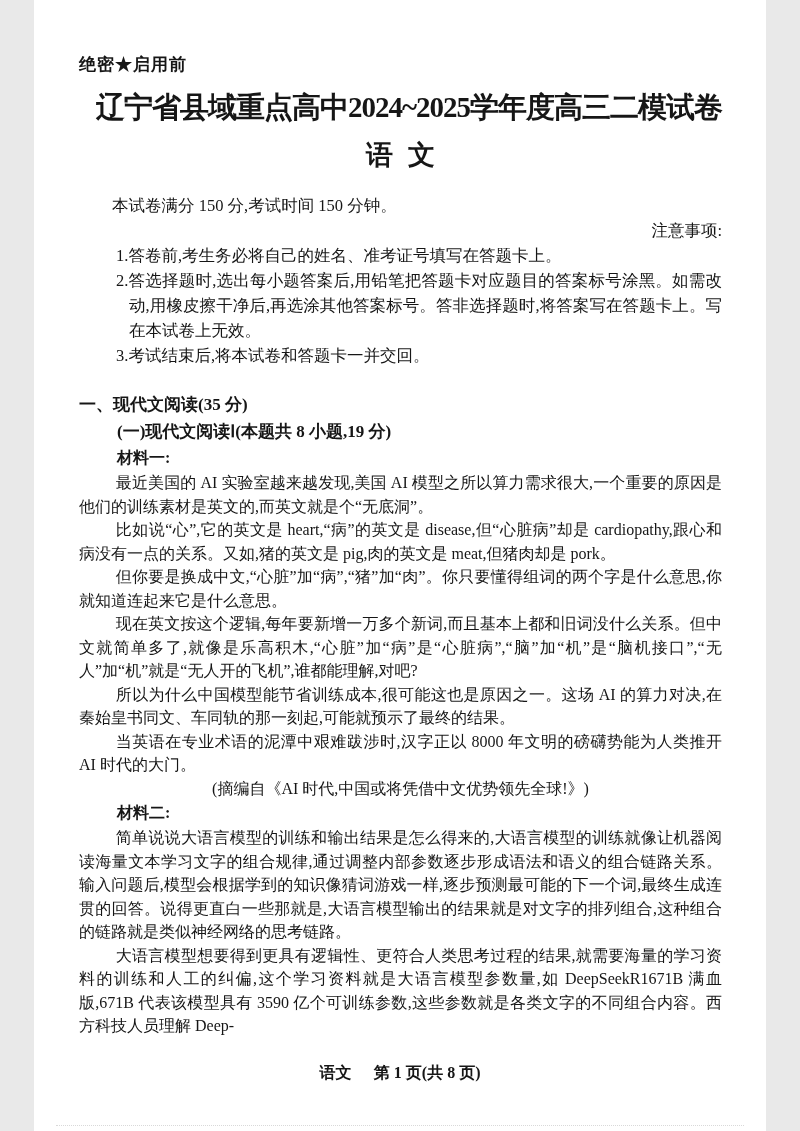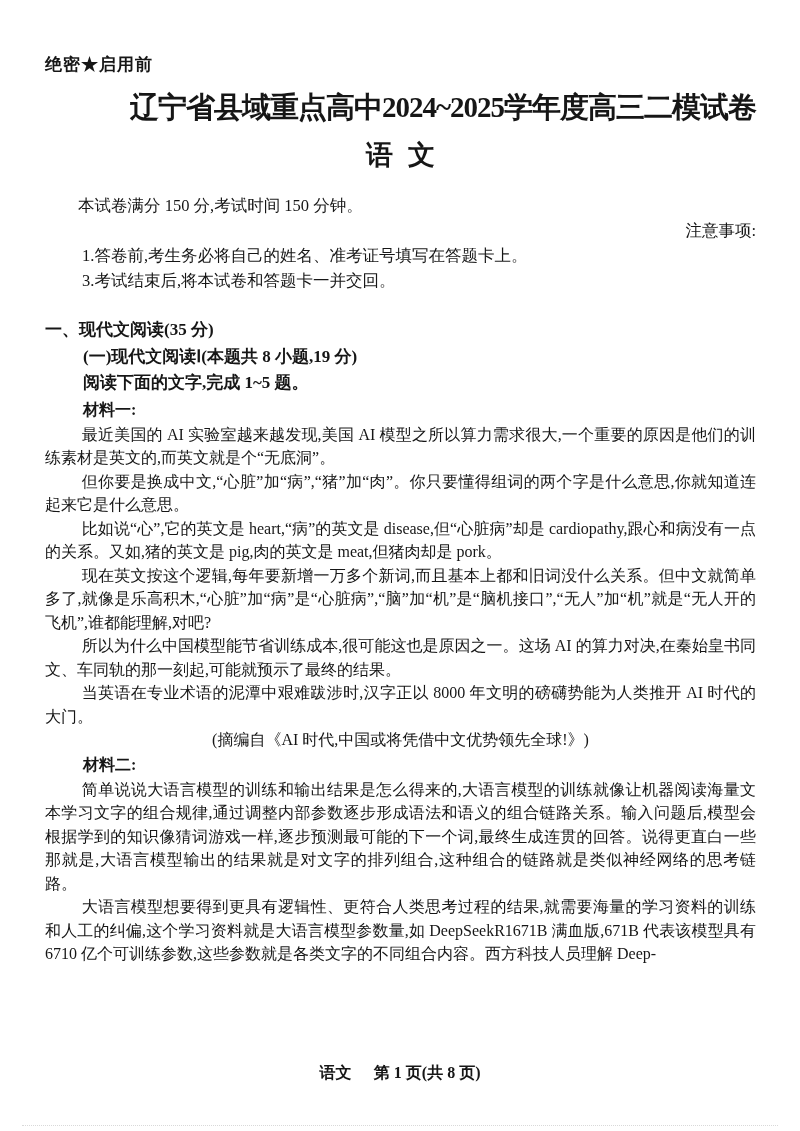--- a/index.html
+++ b/index.html
@@ -1,18 +1,18 @@
 <!DOCTYPE html>
 <html><head>
 <meta charset="utf-8">
 <style>
   html, body { margin: 0; padding: 0; background: #e9e9e9; }
   .page {
     position: relative;
-    width: 800px;
+    width: 732px;
     height: 1131px;
     margin: 0 auto;
     background: #ffffff;
     color: #161616;
     font-family: "Liberation Serif", serif;
     overflow: hidden;
   }
   .content { padding: 55px 44px 0 45px; }
 
   .classification {
@@ -99,42 +99,42 @@
     <div class="classification">绝密★启用前</div>
 
     <div class="title">辽宁省县域重点高中2024~2025学年度高三二模试卷</div>
 
     <div class="subject">语文</div>
 
     <div class="intro">
       <p class="exam-info">本试卷满分 150 分,考试时间 150 分钟。</p>
       <div class="notice-heading">注意事项:</div>
       <div class="notice-item">1.答卷前,考生务必将自己的姓名、准考证号填写在答题卡上。</div>
+      <div class="notice-item">2.答选择题时,选出每小题答案后,用铅笔把答题卡对应题目的答案标号涂黑。如需改动,用橡皮擦干净后,再选涂其他答案标号。答非选择题时,将答案写在答题卡上。写在本试卷上无效。</div>
       <div class="notice-item">3.考试结束后,将本试卷和答题卡一并交回。</div>
     </div>
 
     <div class="section">
       <div class="h1">一、现代文阅读(35 分)</div>
       <div class="h2">(一)现代文阅读Ⅰ(本题共 8 小题,19 分)</div>
-      <div class="h2">阅读下面的文字,完成 1~5 题。</div>
     </div>
 
     <div class="body-text">
       <div class="material-label">材料一:</div>
       <p>最近美国的 AI 实验室越来越发现,美国 AI 模型之所以算力需求很大,一个重要的原因是他们的训练素材是英文的,而英文就是个“无底洞”。</p>
+      <p>比如说“心”,它的英文是 heart,“病”的英文是 disease,但“心脏病”却是 cardiopathy,跟心和病没有一点的关系。又如,猪的英文是 pig,肉的英文是 meat,但猪肉却是 pork。</p>
       <p>但你要是换成中文,“心脏”加“病”,“猪”加“肉”。你只要懂得组词的两个字是什么意思,你就知道连起来它是什么意思。</p>
-      <p>比如说“心”,它的英文是 heart,“病”的英文是 disease,但“心脏病”却是 cardiopathy,跟心和病没有一点的关系。又如,猪的英文是 pig,肉的英文是 meat,但猪肉却是 pork。</p>
       <p>现在英文按这个逻辑,每年要新增一万多个新词,而且基本上都和旧词没什么关系。但中文就简单多了,就像是乐高积木,“心脏”加“病”是“心脏病”,“脑”加“机”是“脑机接口”,“无人”加“机”就是“无人开的飞机”,谁都能理解,对吧?</p>
       <p>所以为什么中国模型能节省训练成本,很可能这也是原因之一。这场 AI 的算力对决,在秦始皇书同文、车同轨的那一刻起,可能就预示了最终的结果。</p>
       <p>当英语在专业术语的泥潭中艰难跋涉时,汉字正以 8000 年文明的磅礴势能为人类推开 AI 时代的大门。</p>
       <p class="source-line">(摘编自《AI 时代,中国或将凭借中文优势领先全球!》)</p>
 
       <div class="material-label">材料二:</div>
       <p>简单说说大语言模型的训练和输出结果是怎么得来的,大语言模型的训练就像让机器阅读海量文本学习文字的组合规律,通过调整内部参数逐步形成语法和语义的组合链路关系。输入问题后,模型会根据学到的知识像猜词游戏一样,逐步预测最可能的下一个词,最终生成连贯的回答。说得更直白一些那就是,大语言模型输出的结果就是对文字的排列组合,这种组合的链路就是类似神经网络的思考链路。</p>
-      <p>大语言模型想要得到更具有逻辑性、更符合人类思考过程的结果,就需要海量的学习资料的训练和人工的纠偏,这个学习资料就是大语言模型参数量,如 DeepSeekR1671B 满血版,671B 代表该模型具有 6710 亿个可训练参数,这些参数就是各类文字的不同组合内容。西方科技人员理解 Deep-</p>
+      <p>大语言模型想要得到更具有逻辑性、更符合人类思考过程的结果,就需要海量的学习资料的训练和人工的纠偏,这个学习资料就是大语言模型参数量,如 DeepSeekR1671B 满血版,671B 代表该模型具有 3590 亿个可训练参数,这些参数就是各类文字的不同组合内容。西方科技人员理解 Deep-</p>
     </div>
 
   </div>
 
   <div class="footer">
     <span>语文</span><span class="footer-page">第 1 页(共 8 页)</span>
   </div>
 
   <div class="scan-edge"></div>
 </div>

